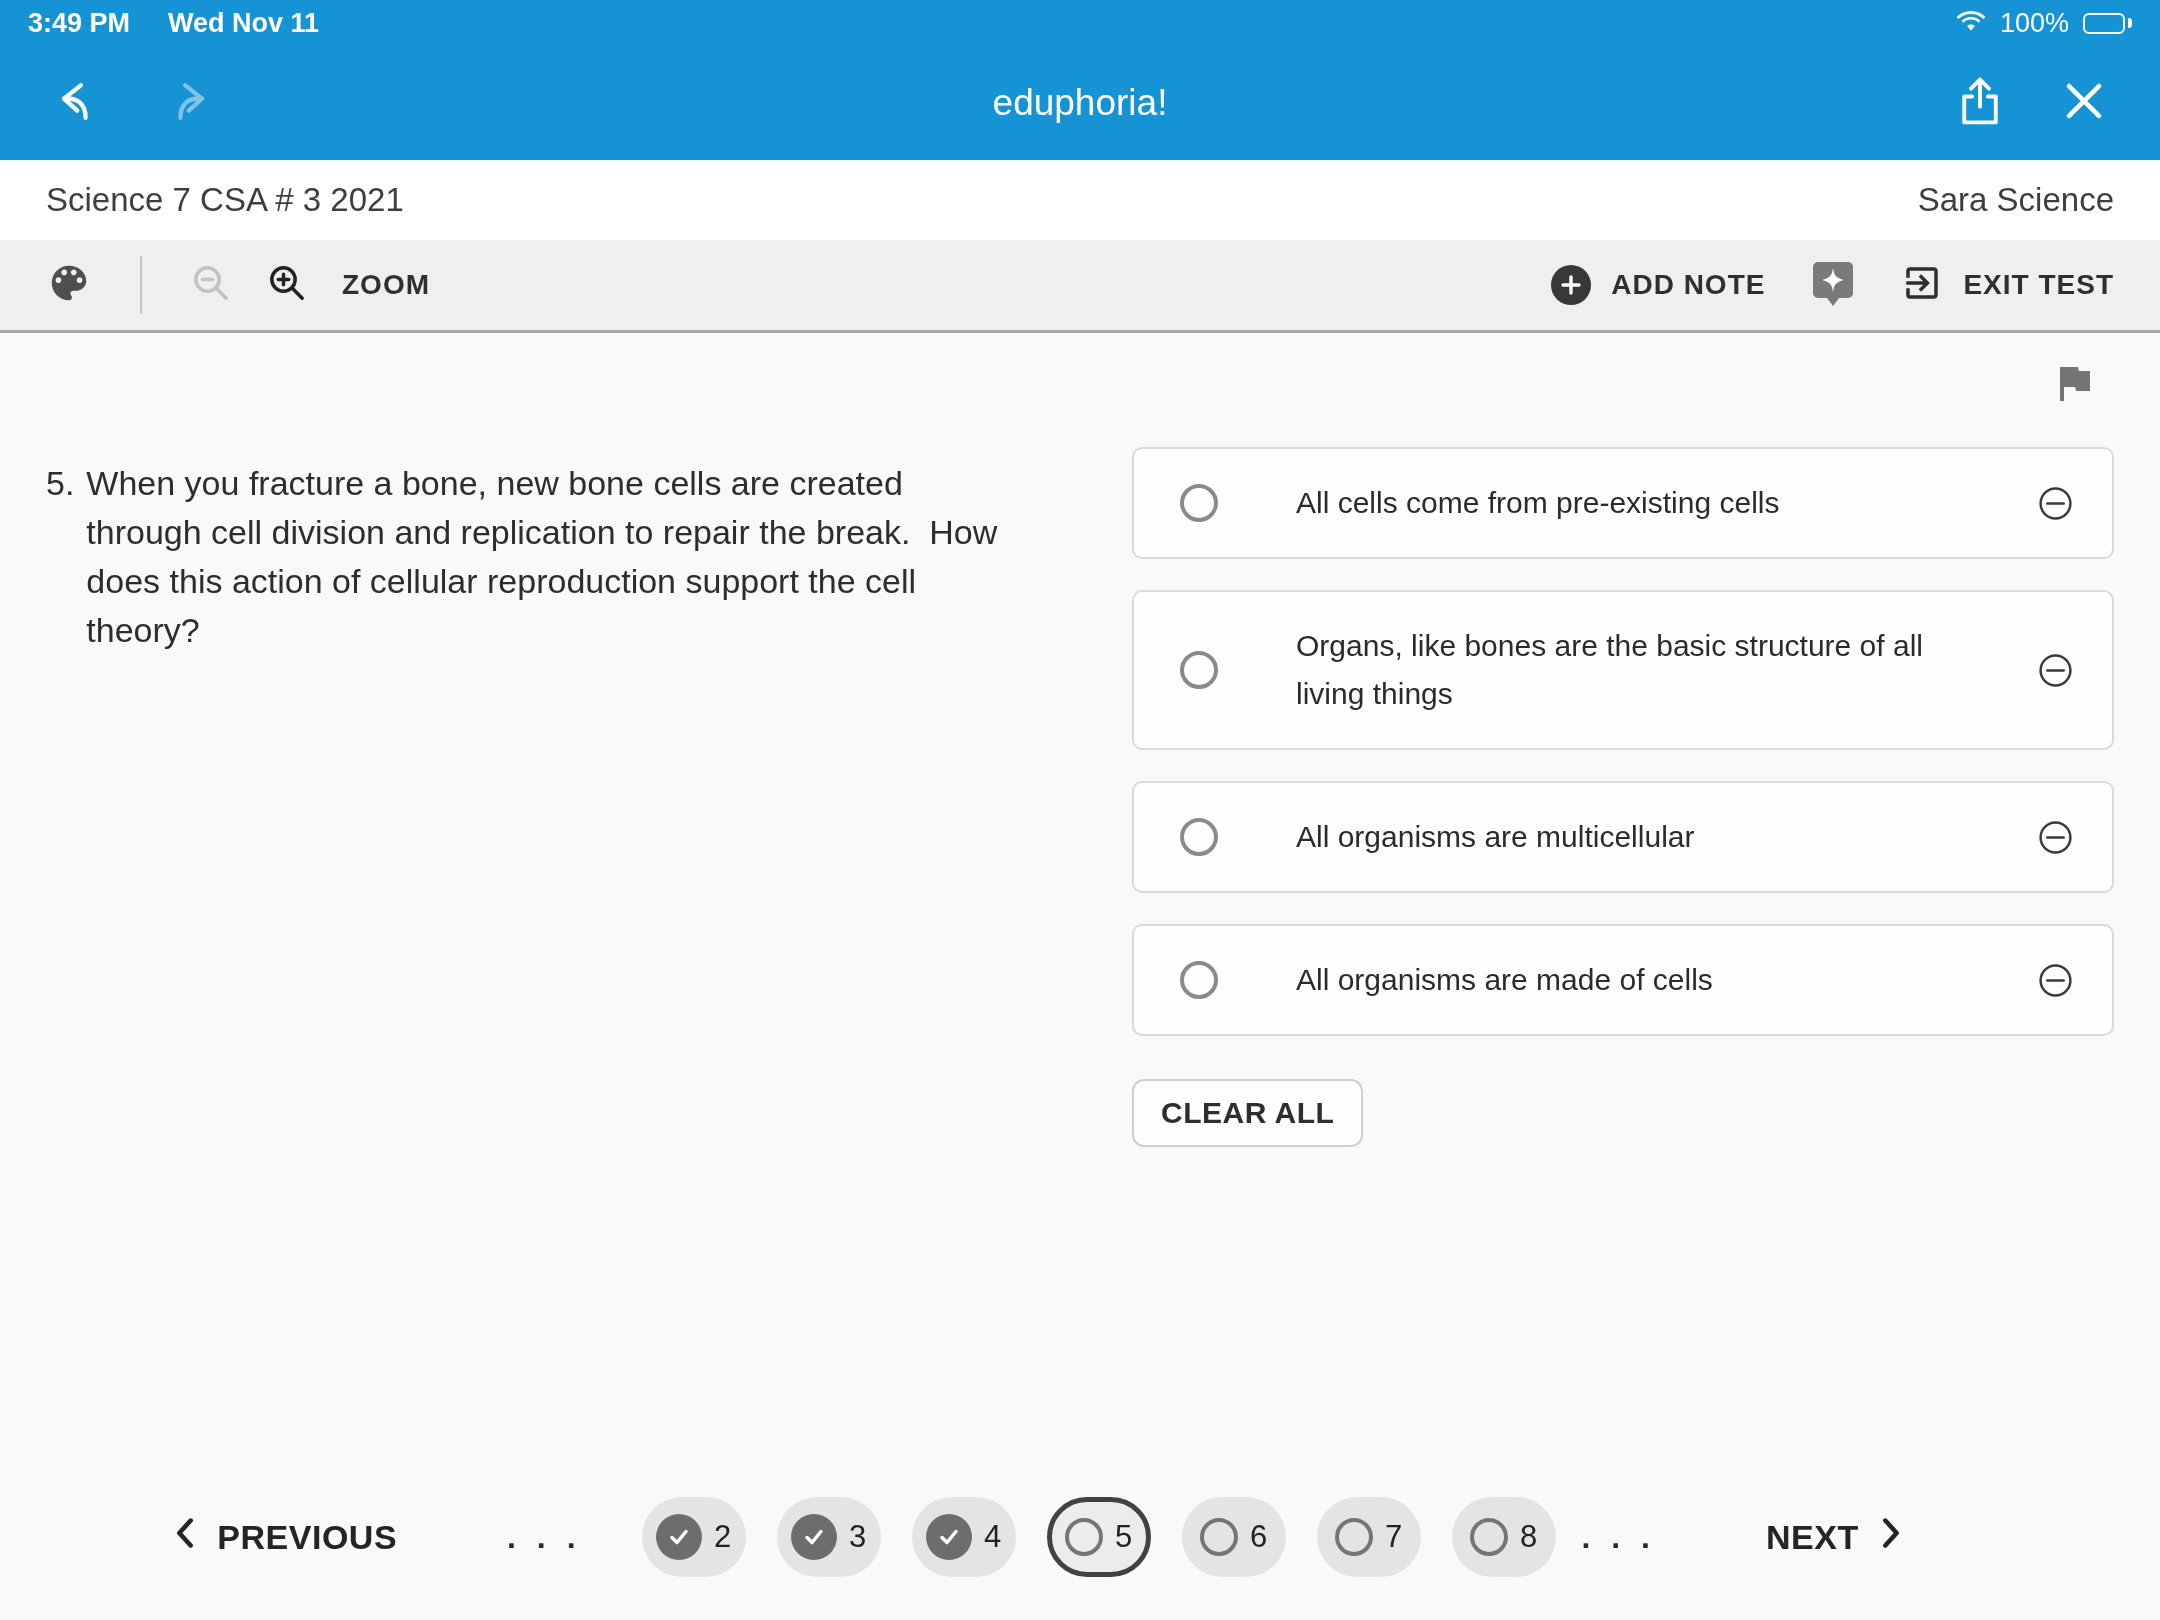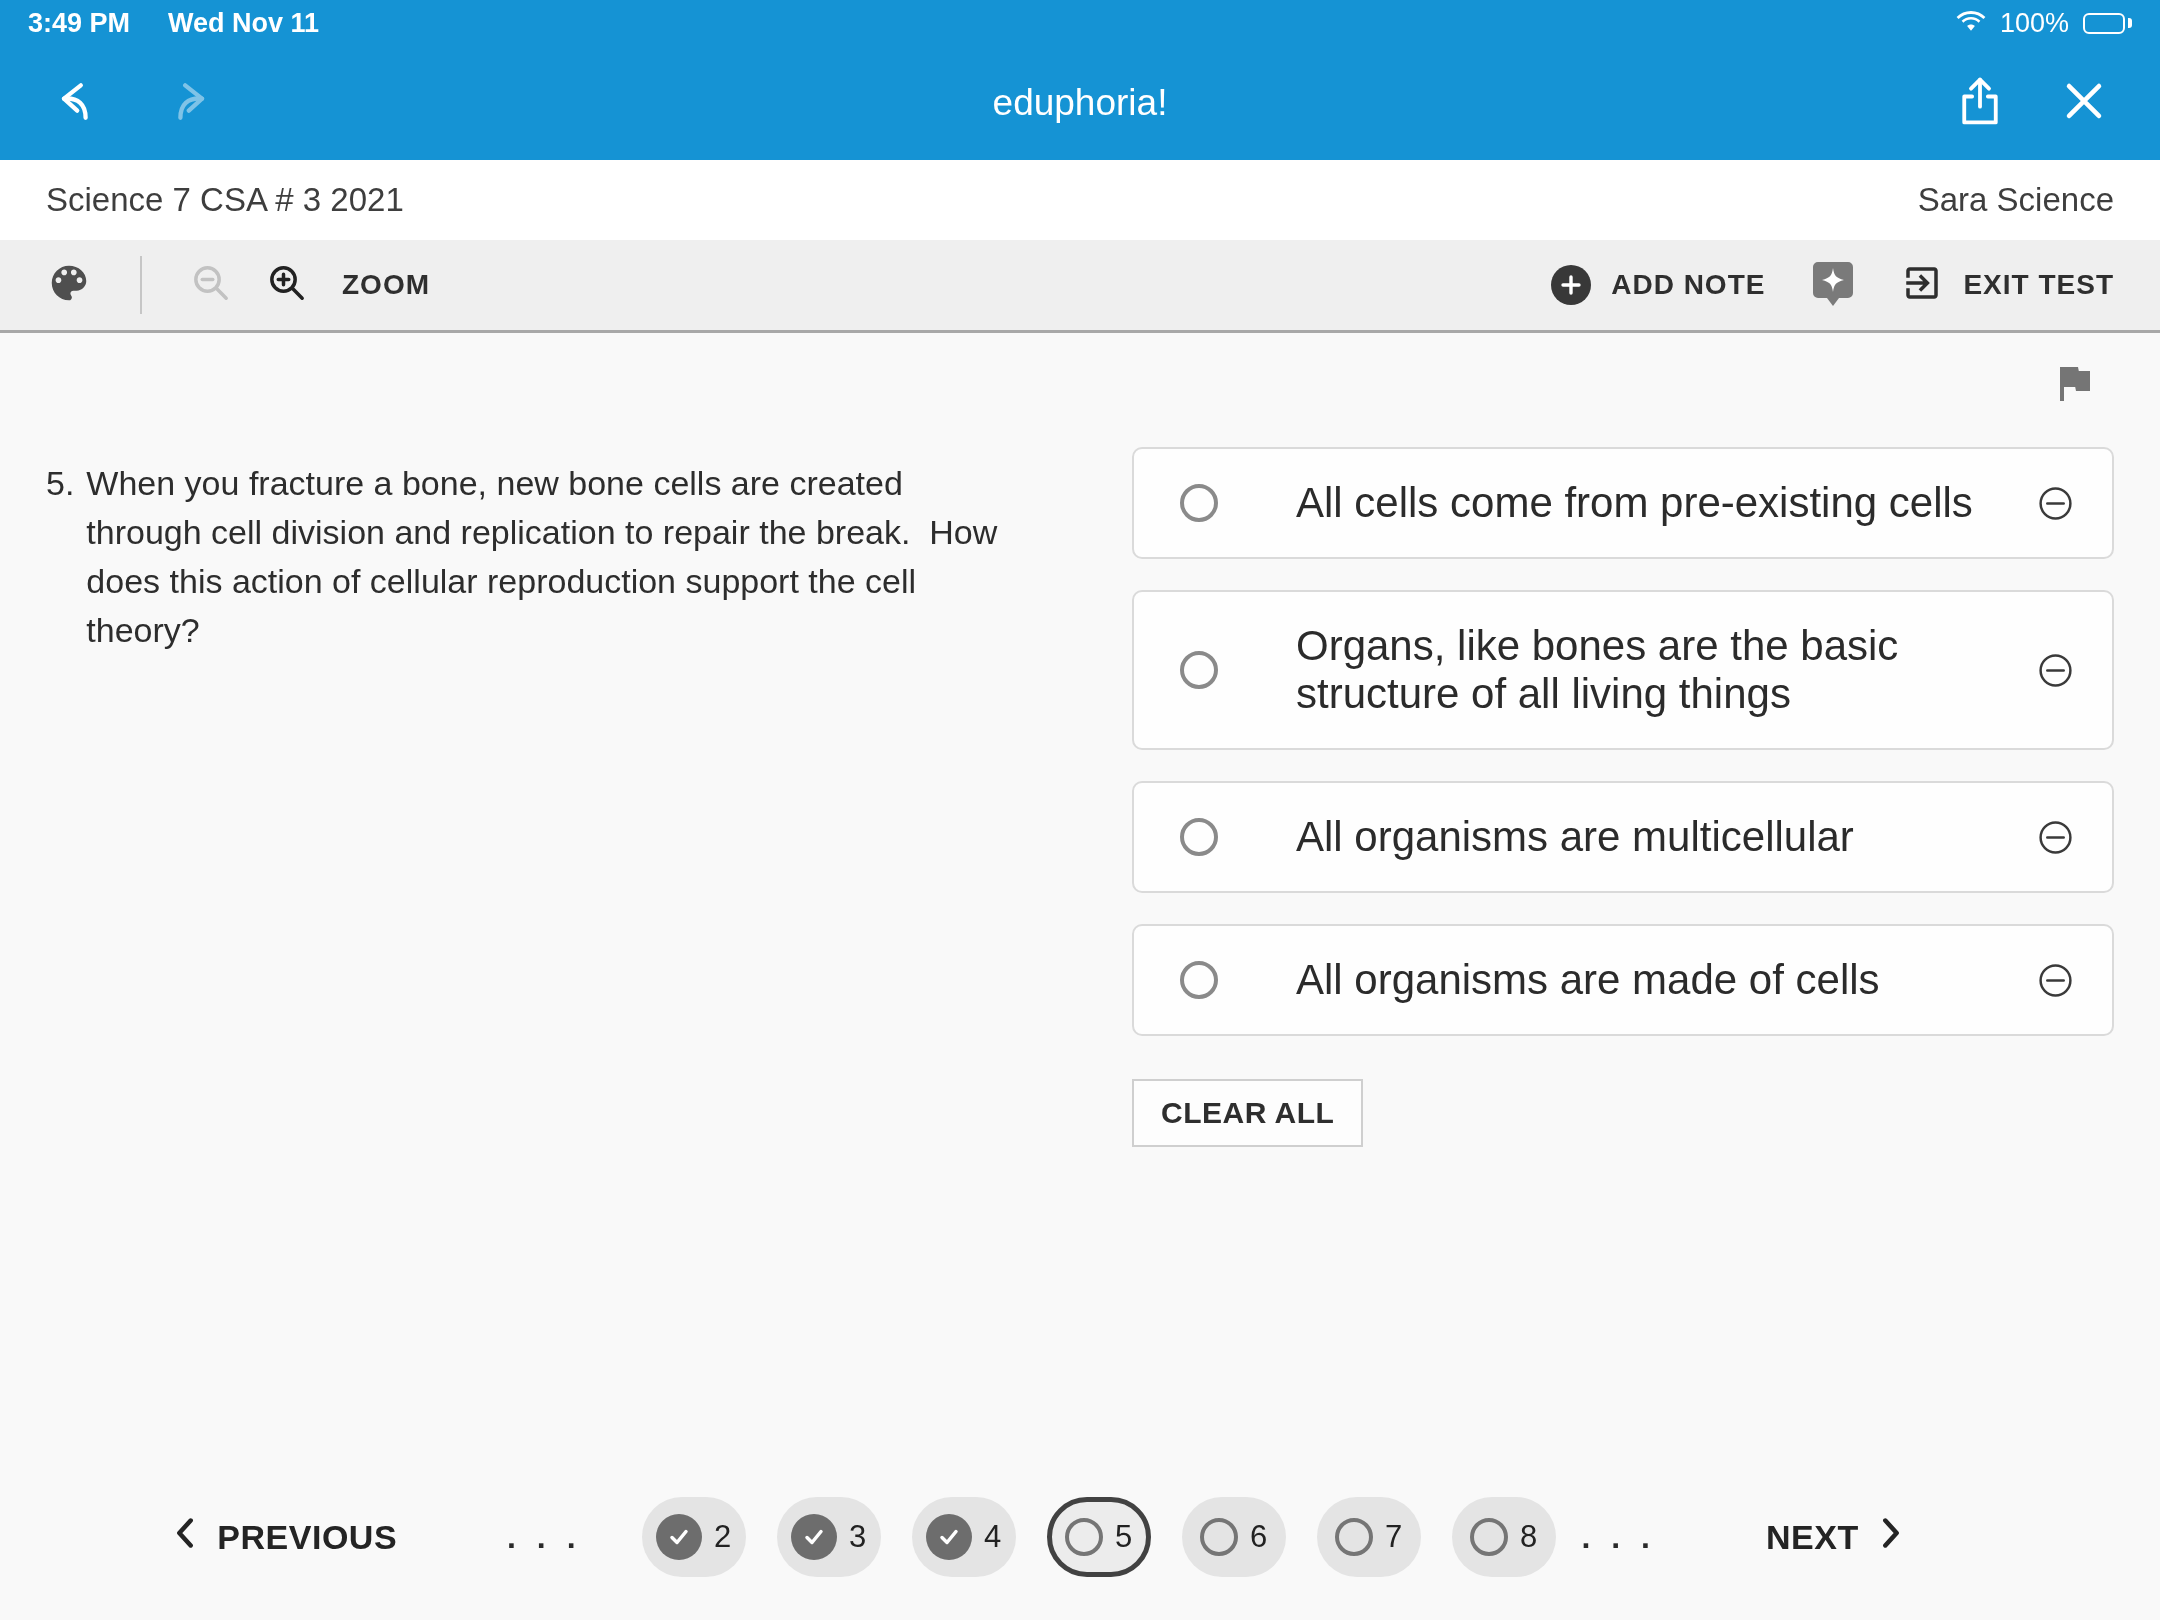--- a/index.html
+++ b/index.html
@@ -45,24 +45,24 @@
   .content{position:absolute;top:333px;left:0;right:0;bottom:0;background:var(--content-bg);}
   .flag-btn{position:absolute;top:26px;right:62px;cursor:pointer;}
 
   .question{position:absolute;left:46px;top:126px;width:960px;display:flex;font-size:34px;line-height:49px;color:#2d2d2d;}
   .q-num{flex:none;margin-right:12px;}
   .q-text{flex:1;white-space:pre-wrap;}
 
   .options{position:absolute;left:1132px;top:114px;width:982px;}
   .option-card{background:#fefefe;border:2px solid #dadada;border-radius:10px;min-height:112px;display:flex;align-items:center;padding:30px 38px 30px 46px;margin-bottom:31px;cursor:pointer;}
   .radio{flex:none;width:38px;height:38px;border:4px solid #8a8a8a;border-radius:50%;background:transparent;}
-  .option-text{flex:1;margin-left:78px;margin-right:40px;font-size:42px;line-height:48px;color:#2b2b2b;}
+  .option-text{flex:1;margin-left:78px;margin-right:40px;font-size:30px;line-height:48px;color:#2b2b2b;}
   .eliminate{flex:none;cursor:pointer;display:flex;}
 
-  .clear-all{margin-top:12px;display:inline-block;background:#fdfdfd;border:2px solid #cfcfcf;border-radius:0;padding:15px 27px;font-size:30px;font-weight:600;letter-spacing:0.5px;color:#2e2e2e;cursor:pointer;}
+  .clear-all{margin-top:12px;display:inline-block;background:#fdfdfd;border:2px solid #cfcfcf;border-radius:12px;padding:15px 27px;font-size:30px;font-weight:600;letter-spacing:0.5px;color:#2e2e2e;cursor:pointer;}
 
   
   .bottom-nav{position:absolute;left:0;right:0;bottom:18px;height:130px;display:flex;align-items:center;justify-content:center;}
   .nav-text-btn{display:flex;align-items:center;gap:20px;font-size:34px;font-weight:600;color:#242424;letter-spacing:0.5px;cursor:pointer;}
   .prev{margin-right:110px;}
   .ellipsis{font-size:32px;font-weight:700;letter-spacing:6px;color:#2a2a2a;}
   .ellipsis.left{margin-right:60px;}
   .ellipsis.right{margin:0 46px 0 26px;}
   .pages{display:flex;gap:31px;}
   .pill{width:104px;height:80px;border-radius:42px;background:#e4e4e4;display:flex;align-items:center;justify-content:center;gap:12px;cursor:pointer;}

